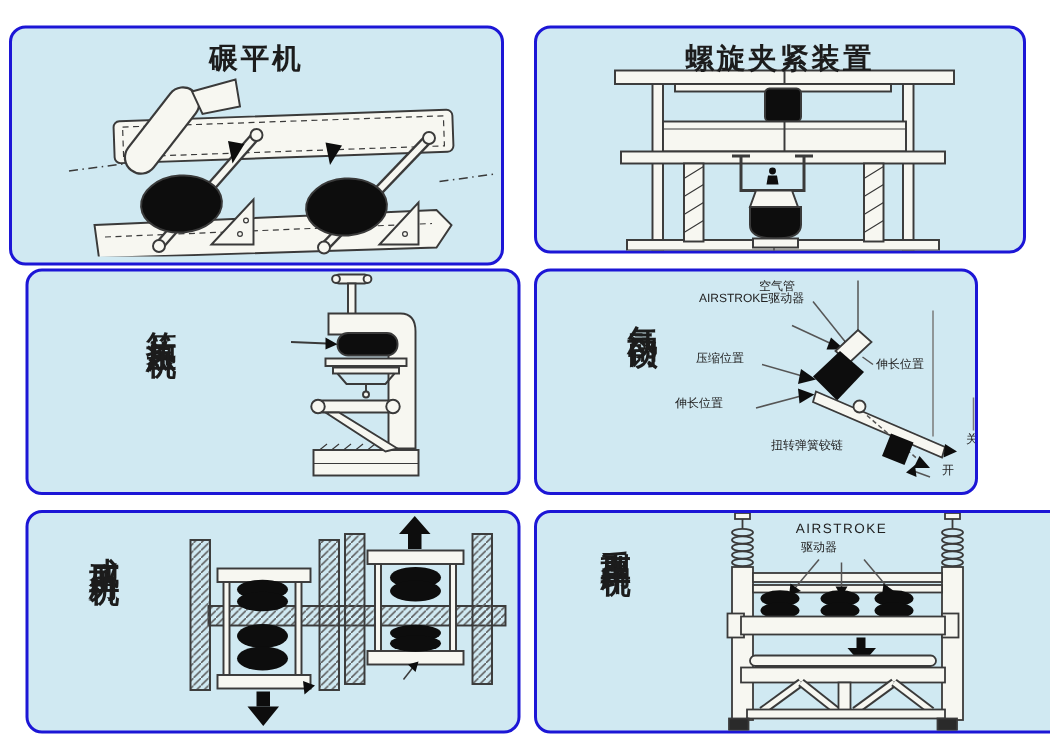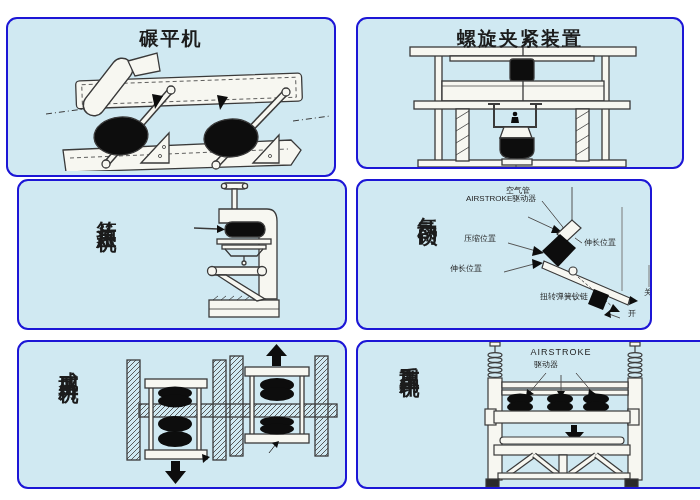--- a/index.html
+++ b/index.html
@@ -152,21 +152,21 @@
   </svg>
 </section>
 
 <section class="panel" id="p4">
   <div class="title-v">气动门锁</div>
   <div class="lbl" style="left:148px;top:6px">空气管</div>
   <div class="lbl" style="left:108px;top:14px">AIRSTROKE驱动器</div>
   <div class="lbl" style="left:106px;top:54px">压缩位置</div>
   <div class="lbl" style="left:92px;top:84px">伸长位置</div>
   <div class="lbl" style="left:226px;top:58px">伸长位置</div>
-  <div class="lbl" style="left:182px;top:112px">扭转弹簧铰链</div>
+  <div class="lbl" style="left:156px;top:112px">扭转弹簧铰链</div>
   <div class="lbl" style="left:286px;top:108px">关</div>
   <div class="lbl" style="left:270px;top:129px">开</div>
   <svg width="328" height="151" viewBox="0 0 328 151">
     <g stroke="#555" stroke-width="1" fill="none">
       <line x1="214" y1="6" x2="214" y2="44"></line>
       <line x1="264" y1="26" x2="264" y2="110" stroke="#7a7a7a"></line>
       <line x1="291" y1="84" x2="291" y2="106" stroke="#7a7a7a"></line>
       <line x1="184" y1="20" x2="208" y2="50"></line>
       <polygon points="205,46 212,55 202,54" fill="#0d0d0d" stroke="none"></polygon>
       <line x1="170" y1="36" x2="198" y2="49"></line>

